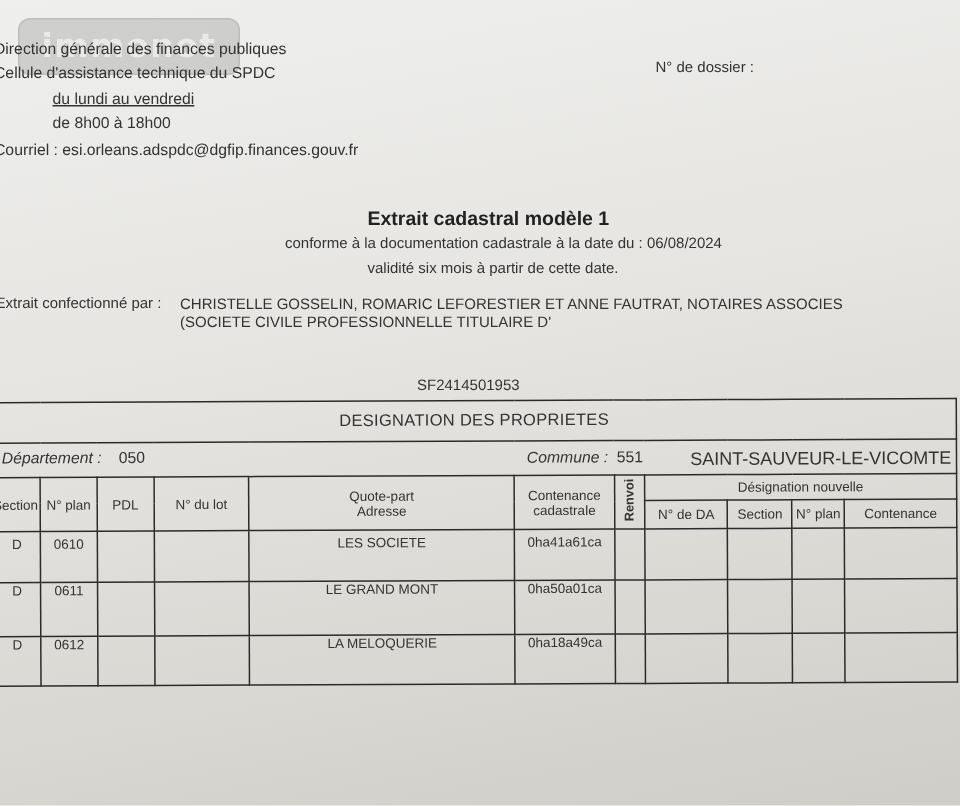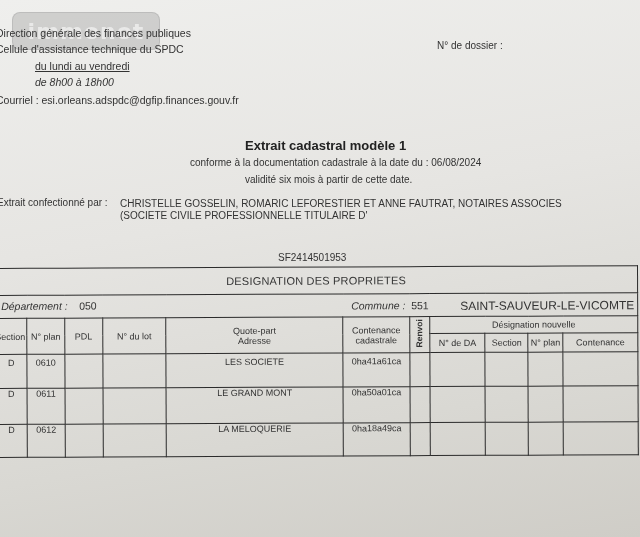--- a/index.html
+++ b/index.html
@@ -83,21 +83,21 @@
   </style>
 </head>
 <body>
 
 <div class="watermark">immonot</div>
 
 <div>
   <div class="abs hdr-line" style="left:-4px; top:27px;">Direction générale des finances publiques</div>
   <div class="abs hdr-line" style="left:-4px; top:43px;">Cellule d'assistance technique du SPDC</div>
   <div class="abs hdr-line" style="left:35px; top:60px;text-decoration:underline;">du lundi au vendredi</div>
-  <div class="abs hdr-line" style="left:35px; top:76px;font-style:italic;">de 8h00 à 18h00</div>
+  <div class="abs hdr-line" style="left:35px; top:76px;">de 8h00 à 18h00</div>
   <div class="abs hdr-line" style="left:-4px; top:94px;">Courriel : esi.orleans.adspdc@dgfip.finances.gouv.fr</div>
 </div>
 
 <div class="abs small" style="left:437px; top:40px;">N° de dossier :</div>
 
 <div class="abs title" style="left:245px; top:138px;">Extrait cadastral modèle 1</div>
 <div class="abs sub" style="left:190px; top:157px;">conforme à la documentation cadastrale à la date du :  06/08/2024</div>
 <div class="abs sub" style="left:245px; top:174px;">validité six mois à partir de cette date.</div>
 
 <div class="abs small" style="left:-3px; top:197px;">Extrait confectionné par :</div>

